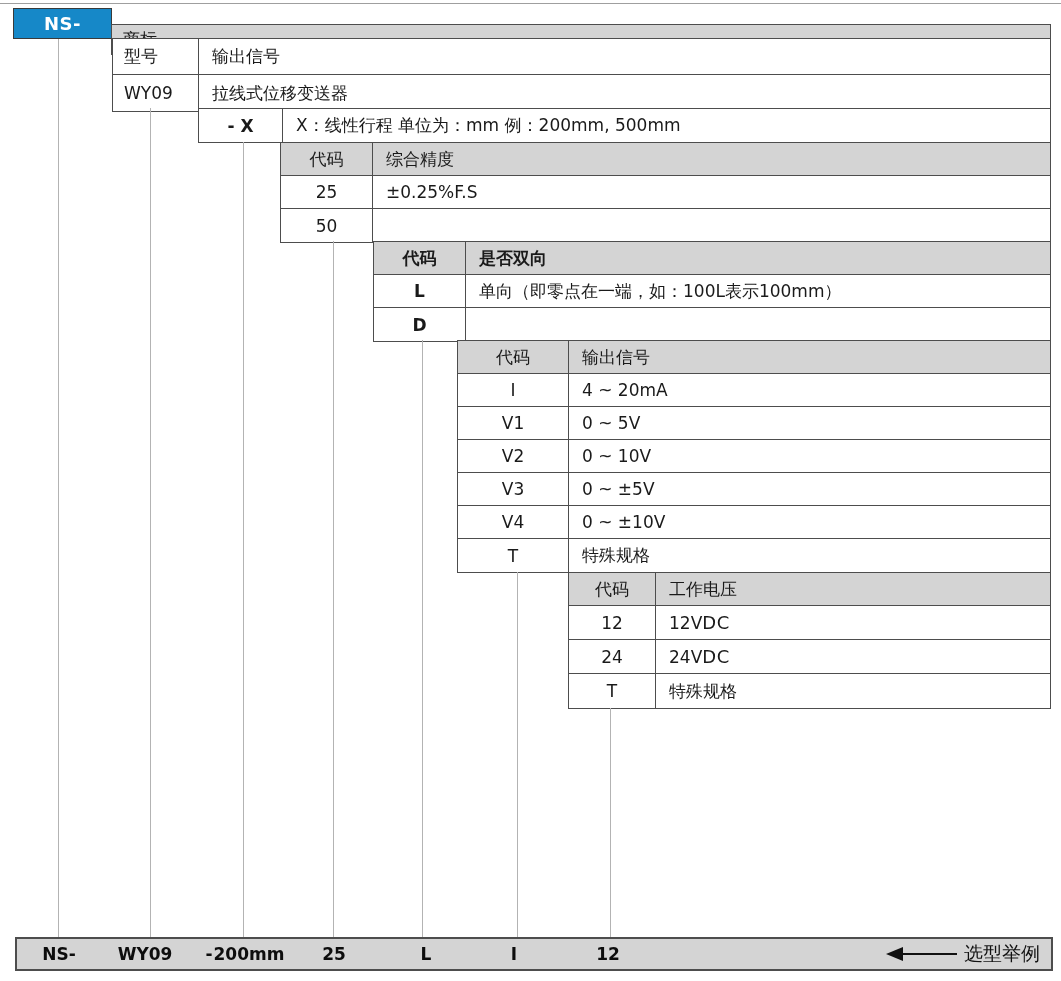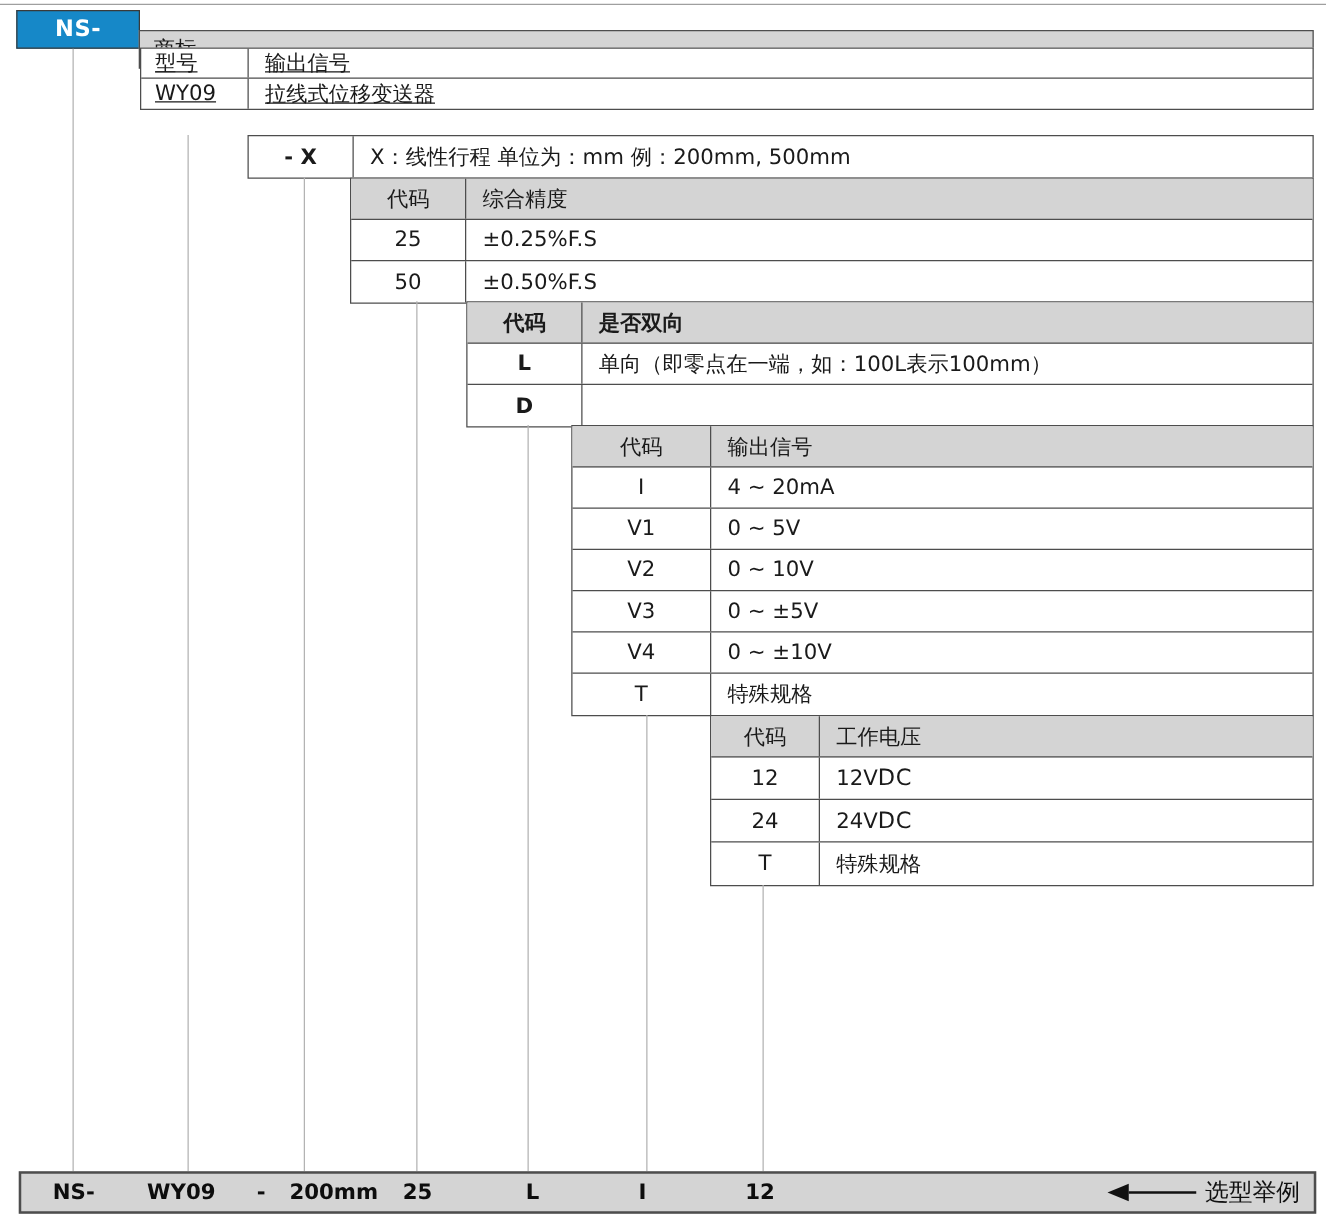--- a/index.html
+++ b/index.html
@@ -29,21 +29,21 @@
   .trow{display:flex;height:33px;border-bottom:1px solid #4d4d4d;box-sizing:border-box;}
   .trow:last-child{border-bottom:none;}
   .trow.gray{background:#d4d4d4;}
   .c1{flex:none;border-right:1px solid #4d4d4d;box-sizing:border-box;
       display:flex;align-items:center;justify-content:center;font-size:17px;}
   .c2{flex:1;display:flex;align-items:center;padding-left:13px;font-size:17px;white-space:nowrap;overflow:hidden;}
   .bold{font-weight:bold;}
   .vsub{font-size:18px;letter-spacing:.5px;}
   
   #model-table{left:112px;top:38px;width:939px;}
-  #model-table .trow{height:24px;text-decoration:underline;}
+  #model-table .trow{height:36px;}
   #model-table .c1{width:86px;justify-content:flex-start;padding-left:11px;}
   #stroke-table{left:198px;top:108px;width:853px;}
   #stroke-table .trow{height:33px;}
   #stroke-table .c1{width:84px;font-weight:bold;}
   #accuracy-table{left:280px;top:142px;width:771px;}
   #accuracy-table .c1{width:92px;}
   #direction-table{left:373px;top:241px;width:678px;}
   #direction-table .c1{width:92px;}
   #direction-table .gray{font-weight:bold;}
   #output-table{left:457px;top:340px;width:594px;}
@@ -107,21 +107,20 @@
   <div class="trow gray">
     <div class="c1">代码</div>
     <div class="c2">综合精度</div>
   </div>
   <div class="trow">
     <div class="c1">25</div>
     <div class="c2">±0.25%F.S</div>
   </div>
   <div class="trow">
     <div class="c1">50</div>
-    <div class="c2">±0.50%F.S</div>
   </div>
 </div>
 
 <div class="abs tbl" id="direction-table">
   <div class="trow gray">
     <div class="c1">代码</div>
     <div class="c2">是否双向</div>
   </div>
   <div class="trow">
     <div class="c1 bold">L</div>
@@ -196,21 +195,21 @@
 <div class="abs vline" style="left:243px;top:142px;height:795px;"></div>
 <div class="abs vline" style="left:333px;top:241px;height:696px;"></div>
 <div class="abs vline" style="left:422px;top:340px;height:597px;"></div>
 <div class="abs vline" style="left:517px;top:572px;height:365px;"></div>
 <div class="abs vline" style="left:610px;top:708px;height:229px;"></div>
 
 <div class="abs" id="example-bar">
   <span class="item" style="left:42px;">NS-</span>
   <span class="item" style="left:128px;">WY09</span>
   <span class="item" style="left:192px;">-</span>
-  <span class="item" style="left:250px;">200mm</span>
+  <span class="item" style="left:232px;">200mm</span>
   <span class="item" style="left:317px;">25</span>
   <span class="item" style="left:409px;">L</span>
   <span class="item" style="left:497px;">I</span>
   <span class="item" style="left:591px;">12</span>
   <div id="arrow-group">
     <div id="arrow-head"></div>
     <div id="arrow-line"></div>
     <span id="arrow-caption">选型举例</span>
   </div>
 </div>

